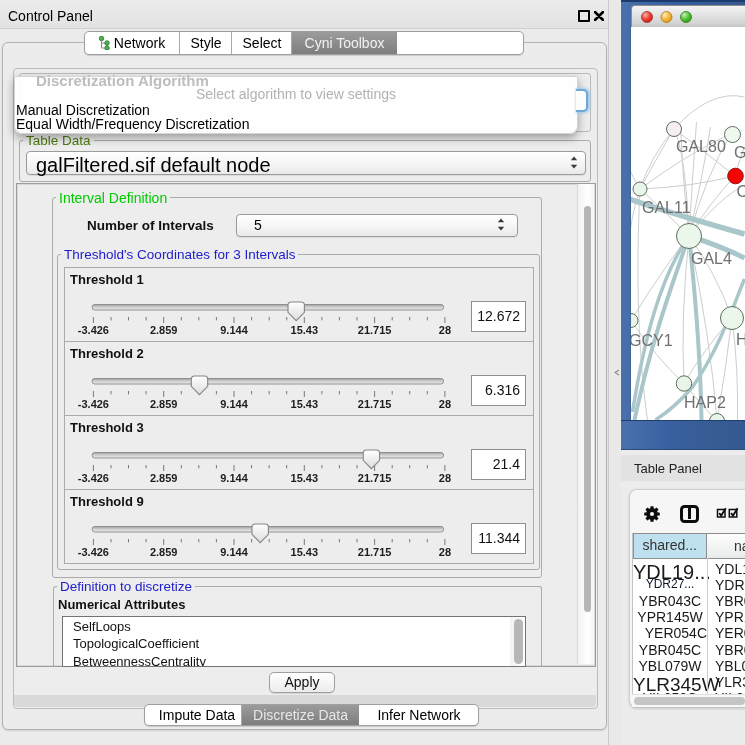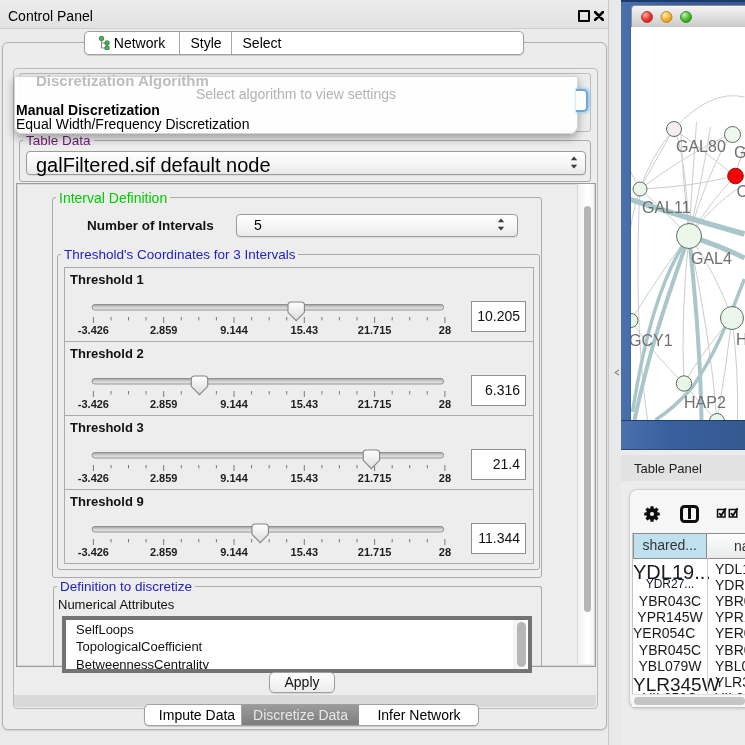--- a/index.html
+++ b/index.html
@@ -17,21 +17,21 @@
 <div class="abs" style="left:0;top:0;width:608px;height:28px;background:linear-gradient(#ececec,#e2e2e2);border-bottom:1px solid #cfcfcf"></div>
 <div class="abs" style="left:8px;top:7.5px;font-size:14px;color:#000000">Control Panel</div>
 <div class="abs" style="left:578px;top:10px;width:8px;height:8px;border:2px solid #000;border-radius:1px"></div>
 <svg class="abs" style="left:594px;top:11px" width="10" height="10">
     <path d="M1 1 L9 9 M9 1 L1 9" stroke="#000" stroke-width="2.6" stroke-linecap="round"></path>
   </svg>
 <div class="abs" style="left:2px;top:42px;width:603px;height:686px;border:1px solid #b2b2b2;border-radius:6px;background:#ececec;box-shadow:0 1px 2px rgba(0,0,0,0.12)"></div>
 <div class="abs" style="left:13px;top:68px;width:583px;height:639px;border:1px solid #bbbbbb;border-radius:4px;background:#ededed"></div>
 <div class="abs" style="left:14px;top:695px;width:582px;height:12px;background:#d9d9d9;border-radius:0 0 4px 4px"></div>
 <div class="abs" style="left:19px;top:140px;width:570px;height:40px;border:1px solid #ababab;border-radius:3px"></div>
-<div class="gtitle" style="left:23px;top:134px;color:#701a75">Table Data</div>
+<div class="gtitle" style="left:23px;top:134px;color:#4d7c0f">Table Data</div>
 <div class="combo" style="left:26px;top:151px;width:558px;height:22px"></div>
 <div class="abs" style="left:36px;top:154px;font-size:20px;color:#000">galFiltered.sif default node</div>
 <svg class="abs" style="left:570px;top:156px" width="8" height="13">
     <path d="M4 0.5 L7.2 4.3 L0.8 4.3 Z" fill="#3a3a3a"></path>
     <path d="M4 12.5 L7.2 8.7 L0.8 8.7 Z" fill="#3a3a3a"></path>
   </svg>
 <div class="abs" style="left:16px;top:183px;width:578px;height:482px;border:1px solid #9c9c9c;background:#ededed;box-shadow:inset 0 0 0 1px #d8d8d8"></div>
 <div class="abs" style="left:577px;top:184px;width:16px;height:480px;background:linear-gradient(90deg,#f2f2f2,#ffffff 60%,#f5f5f5);border-left:1px solid #d8d8d8"></div>
 <div class="abs" style="left:583.5px;top:206px;width:7.5px;height:406px;background:#b5b5b5;border-radius:4px"></div>
 <div class="abs" style="left:52px;top:197px;width:488px;height:379px;border:1px solid #ababab;border-radius:3px"></div>
@@ -85,21 +85,21 @@
       <line x1="362.3" y1="49" x2="362.3" y2="52.4" stroke="#787878" stroke-width="1"></line>
       <line x1="379.9" y1="49" x2="379.9" y2="55.0" stroke="#787878" stroke-width="1"></line>
 <text x="28.4" y="66" font-size="11" font-weight="bold" fill="#1d1d1d" text-anchor="middle" font-family="Liberation Sans, sans-serif">-3.426</text>
       <text x="98.7" y="66" font-size="11" font-weight="bold" fill="#1d1d1d" text-anchor="middle" font-family="Liberation Sans, sans-serif">2.859</text>
       <text x="169.0" y="66" font-size="11" font-weight="bold" fill="#1d1d1d" text-anchor="middle" font-family="Liberation Sans, sans-serif">9.144</text>
       <text x="239.3" y="66" font-size="11" font-weight="bold" fill="#1d1d1d" text-anchor="middle" font-family="Liberation Sans, sans-serif">15.43</text>
       <text x="309.6" y="66" font-size="11" font-weight="bold" fill="#1d1d1d" text-anchor="middle" font-family="Liberation Sans, sans-serif">21.715</text>
       <text x="379.9" y="66" font-size="11" font-weight="bold" fill="#1d1d1d" text-anchor="middle" font-family="Liberation Sans, sans-serif">28</text>
 <path d="M 223.0 37.2 Q 223.0 34 226.2 34 L 236.2 34 Q 239.4 34 239.4 37.2 L 239.4 44.3 L 231.2 52.6 L 223.0 44.3 Z" fill="url(#thumbg)" stroke="#858585" stroke-width="1.1"></path>
 </svg>
-<div class="vbox">10.205</div>
+<div class="vbox">12.672</div>
 </div>
 <div class="tbox" style="top:341px">
 <div class="ttitle">Threshold 2</div>
 <svg width="470" height="75" style="position:absolute;left:0;top:0">
 <defs></defs>
 <rect x="27.1" y="36.5" width="351.5" height="5.5" rx="2.7" fill="url(#trackg)" stroke="#8a8a8a" stroke-width="0.9"></rect>
 <line x1="28.4" y1="49" x2="28.4" y2="55.0" stroke="#787878" stroke-width="1"></line>
       <line x1="46.0" y1="49" x2="46.0" y2="52.4" stroke="#787878" stroke-width="1"></line>
       <line x1="63.5" y1="49" x2="63.5" y2="52.4" stroke="#787878" stroke-width="1"></line>
       <line x1="81.1" y1="49" x2="81.1" y2="52.4" stroke="#787878" stroke-width="1"></line>
@@ -197,48 +197,49 @@
       <text x="169.0" y="66" font-size="11" font-weight="bold" fill="#1d1d1d" text-anchor="middle" font-family="Liberation Sans, sans-serif">9.144</text>
       <text x="239.3" y="66" font-size="11" font-weight="bold" fill="#1d1d1d" text-anchor="middle" font-family="Liberation Sans, sans-serif">15.43</text>
       <text x="309.6" y="66" font-size="11" font-weight="bold" fill="#1d1d1d" text-anchor="middle" font-family="Liberation Sans, sans-serif">21.715</text>
       <text x="379.9" y="66" font-size="11" font-weight="bold" fill="#1d1d1d" text-anchor="middle" font-family="Liberation Sans, sans-serif">28</text>
 <path d="M 187.0 37.2 Q 187.0 34 190.2 34 L 200.2 34 Q 203.4 34 203.4 37.2 L 203.4 44.3 L 195.2 52.6 L 187.0 44.3 Z" fill="url(#thumbg)" stroke="#858585" stroke-width="1.1"></path>
 </svg>
 <div class="vbox">11.344</div>
 </div>
 <div class="abs" style="left:53px;top:586px;width:487px;height:79px;border:1px solid #ababab;border-radius:3px 3px 0 0;border-bottom:none"></div>
 <div class="gtitle" style="left:57px;top:580px;color:#2121cc">Definition to discretize</div>
-<div class="abs" style="left:58px;top:597px;font-size:13px;font-weight:normal;color:#111">Numerical Attributes</div>
-<div class="abs" style="left:62px;top:616px;width:462px;height:49px;background:#ffffff;border:4px solid #737373;overflow:hidden">
+<div class="abs" style="left:58px;top:597px;font-size:13px;font-weight:bold;color:#111">Numerical Attributes</div>
+<div class="abs" style="left:62px;top:616px;width:462px;height:49px;background:#ffffff;border:1px solid #737373;overflow:hidden">
     <div style="position:absolute;left:10px;top:1px;font-size:13px;color:#111;line-height:17.3px">SelfLoops<br>TopologicalCoefficient<br>BetweennessCentrality</div>
     <div style="position:absolute;right:1px;top:0;width:14px;height:49px;background:linear-gradient(90deg,#f2f2f2,#ffffff)"></div>
     <div style="position:absolute;right:2.5px;top:2px;width:9px;height:45px;background:#b7b7b7;border-radius:4.5px"></div>
   </div>
 <div class="abs" style="left:269px;top:672px;width:64px;height:19px;border:1px solid #9e9e9e;border-radius:5px;background:linear-gradient(#ffffff,#ececec);text-align:center;font-size:14px;color:#111;line-height:19px;box-shadow:0 1px 1px rgba(0,0,0,0.1)">Apply</div>
 <div class="abs" style="left:84px;top:31px;width:438px;height:22px;border:1px solid #9f9f9f;border-radius:5px;background:#ffffff;box-shadow:0 1px 1px rgba(0,0,0,0.15);overflow:hidden">
     <div class="seg" style="left:0;width:94px;border-left:none;line-height:22px"><svg width="11" height="14" style="vertical-align:-2px;margin-right:4px">
         <circle cx="2.5" cy="2.5" r="2.3" fill="#4caf50" stroke="#2c7a33" stroke-width="0.8"></circle>
         <circle cx="8" cy="7" r="2.3" fill="#4caf50" stroke="#2c7a33" stroke-width="0.8"></circle>
         <circle cx="8" cy="12" r="2.3" fill="#4caf50" stroke="#2c7a33" stroke-width="0.8"></circle>
         <path d="M2.5 4.5 L2.5 12 M2.5 7 L6 7 M2.5 12 L6 12" stroke="#888" stroke-width="1" fill="none"></path>
       </svg>Network</div>
     <div class="seg" style="left:94px;width:52px;line-height:22px">Style</div>
     <div class="seg" style="left:146px;width:60px;line-height:22px">Select</div>
+    <div class="seg" style="left:206px;width:105px;line-height:22px;background:linear-gradient(#9b9b9b,#7e7e7e);color:#f2f2f2">Cyni Toolbox</div>
   </div>
 <div class="abs" style="left:144px;top:704px;width:333px;height:20px;border:1px solid #9f9f9f;border-radius:5px;background:#ffffff;box-shadow:0 1px 1px rgba(0,0,0,0.15);overflow:hidden">
     <div class="seg" style="left:0;width:104px;border-left:none;line-height:20px">Impute Data</div>
     <div class="seg" style="left:213px;width:120px;line-height:20px">Infer Network</div>
     <div class="seg" style="left:96px;width:117px;line-height:20px;background:linear-gradient(#9b9b9b,#7e7e7e);color:#e8e8e8">Discretize Data</div>
   </div>
 <div class="abs" style="left:19px;top:73px;width:570px;height:57px;border:1px solid #bbbbbb;border-radius:3px;z-index:5"></div>
 <div class="abs" style="left:36px;top:72px;font-size:15px;font-weight:bold;color:#bdbdbd;z-index:11">Discretization Algorithm</div>
 <div class="abs" style="left:576px;top:89px;width:10px;height:19px;background:#fdfdfd;border:2px solid #6fa8d8;border-left:none;border-radius:0 5px 5px 0;box-shadow:1px 0 3px 1px #9cc8ea;z-index:12"></div>
 <div class="abs" style="left:0px;top:86px;width:592px;text-align:center;font-size:14px;color:#b2b2b2;z-index:11">Select algorithm to view settings</div>
 <div class="abs" style="left:14px;top:76px;width:562px;height:56px;background:rgba(255,255,255,0.93);border:1px solid #d4d4d4;border-radius:0 0 8px 8px;box-shadow:0 4px 10px rgba(0,0,0,0.35);z-index:10"></div>
-<div class="abs" style="left:16px;top:102px;font-size:14px;font-weight:bold;color:#000;z-index:11">Manual Discretization</div>
+<div class="abs" style="left:16px;top:102px;font-size:14px;font-weight:normal;color:#000;z-index:11">Manual Discretization</div>
 <div class="abs" style="left:16px;top:116px;font-size:14px;color:#000;z-index:11">Equal Width/Frequency Discretization</div>
 <div class="abs" style="left:608px;top:0;width:13px;height:745px;background:#e9e9e9;border-left:1px solid #c9c9c9"></div>
 <svg class="abs" style="left:614px;top:369px" width="6" height="7">
     <path d="M5 1 L1 3.5 L5 6" stroke="#8a8a8a" stroke-width="1.2" fill="none"></path>
   </svg>
 <div class="abs" style="left:621px;top:0;width:124px;height:450px;background:linear-gradient(90deg,#4a71ae,#39609e 40%,#35598f);border-top:2px solid #1c3a6b"></div>
 <div class="abs" style="left:631px;top:5px;width:114px;height:22px;background:linear-gradient(#f4f4f4,#d2d2d2 80%,#c2c2c2);border:1px solid #8e8e8e;border-right:none;border-radius:4px 0 0 0"></div>
 <svg class="abs" style="left:636px;top:6px;z-index:3" width="109" height="21">
 <defs>
 <radialGradient id="rl" cx="0.35" cy="0.3" r="0.75">
@@ -358,21 +359,21 @@
 <div class="abs" style="left:632.5px;top:533px;width:72.5px;height:23.5px;background:#bfe1ef;border:1px solid #8e8e8e;font-size:14px;color:#333;text-align:center;line-height:23.5px">shared...</div>
 <div class="abs" style="left:707px;top:533px;width:38px;height:25.5px;background:linear-gradient(#fdfdfd,#e9ebeb);border-top:1px solid #8e8e8e;border-bottom:1px solid #8e8e8e;font-size:14px;color:#333;padding-left:27px;line-height:25.5px;overflow:hidden;box-sizing:border-box">na</div>
 <div class="abs" style="left:633px;top:560.5px;width:74px;text-align:center;font-size:20px;color:#1a1a1a">YDL19...</div>
 <div class="abs" style="left:715px;top:560.5px;width:31px;font-size:14px;color:#1a1a1a;overflow:hidden">YDL1</div>
 <div class="abs" style="left:633px;top:576.7px;width:74px;text-align:center;font-size:12px;color:#0f172a">YDR27...</div>
 <div class="abs" style="left:715px;top:576.7px;width:31px;font-size:14px;color:#1a1a1a;overflow:hidden">YDR2</div>
 <div class="abs" style="left:633px;top:592.9px;width:74px;text-align:center;font-size:14px;color:#1a1a1a">YBR043C</div>
 <div class="abs" style="left:715px;top:592.9px;width:31px;font-size:14px;color:#1a1a1a;overflow:hidden">YBR0</div>
 <div class="abs" style="left:633px;top:609.1px;width:74px;text-align:center;font-size:14px;color:#1a1a1a">YPR145W</div>
 <div class="abs" style="left:715px;top:609.1px;width:31px;font-size:14px;color:#1a1a1a;overflow:hidden">YPR1</div>
-<div class="abs" style="left:633px;top:625.3px;width:74px;text-align:left;font-size:14px;color:#1a1a1a">YER054C</div>
+<div class="abs" style="left:633px;top:625.3px;width:74px;text-align:right;font-size:14px;color:#1a1a1a">YER054C</div>
 <div class="abs" style="left:715px;top:625.3px;width:31px;font-size:14px;color:#1a1a1a;overflow:hidden">YER0</div>
 <div class="abs" style="left:633px;top:641.5px;width:74px;text-align:center;font-size:14px;color:#1a1a1a">YBR045C</div>
 <div class="abs" style="left:715px;top:641.5px;width:31px;font-size:14px;color:#1a1a1a;overflow:hidden">YBR0</div>
 <div class="abs" style="left:633px;top:657.7px;width:74px;text-align:center;font-size:14px;color:#1a1a1a">YBL079W</div>
 <div class="abs" style="left:715px;top:657.7px;width:31px;font-size:14px;color:#1a1a1a;overflow:hidden">YBL0</div>
 <div class="abs" style="left:633px;top:673.9px;width:74px;text-align:center;font-size:19px;color:#1a1a1a">YLR345W</div>
 <div class="abs" style="left:715px;top:673.9px;width:31px;font-size:14px;color:#1a1a1a;overflow:hidden">YLR3</div>
 <div class="abs" style="left:633px;top:690.1px;width:74px;text-align:center;font-size:14px;color:#1a1a1a">YIL052C</div>
 <div class="abs" style="left:715px;top:690.1px;width:31px;font-size:14px;color:#1a1a1a;overflow:hidden">YIL0</div>
 <div class="abs" style="left:707px;top:558px;width:1px;height:136px;background:#cfcfcf"></div>

